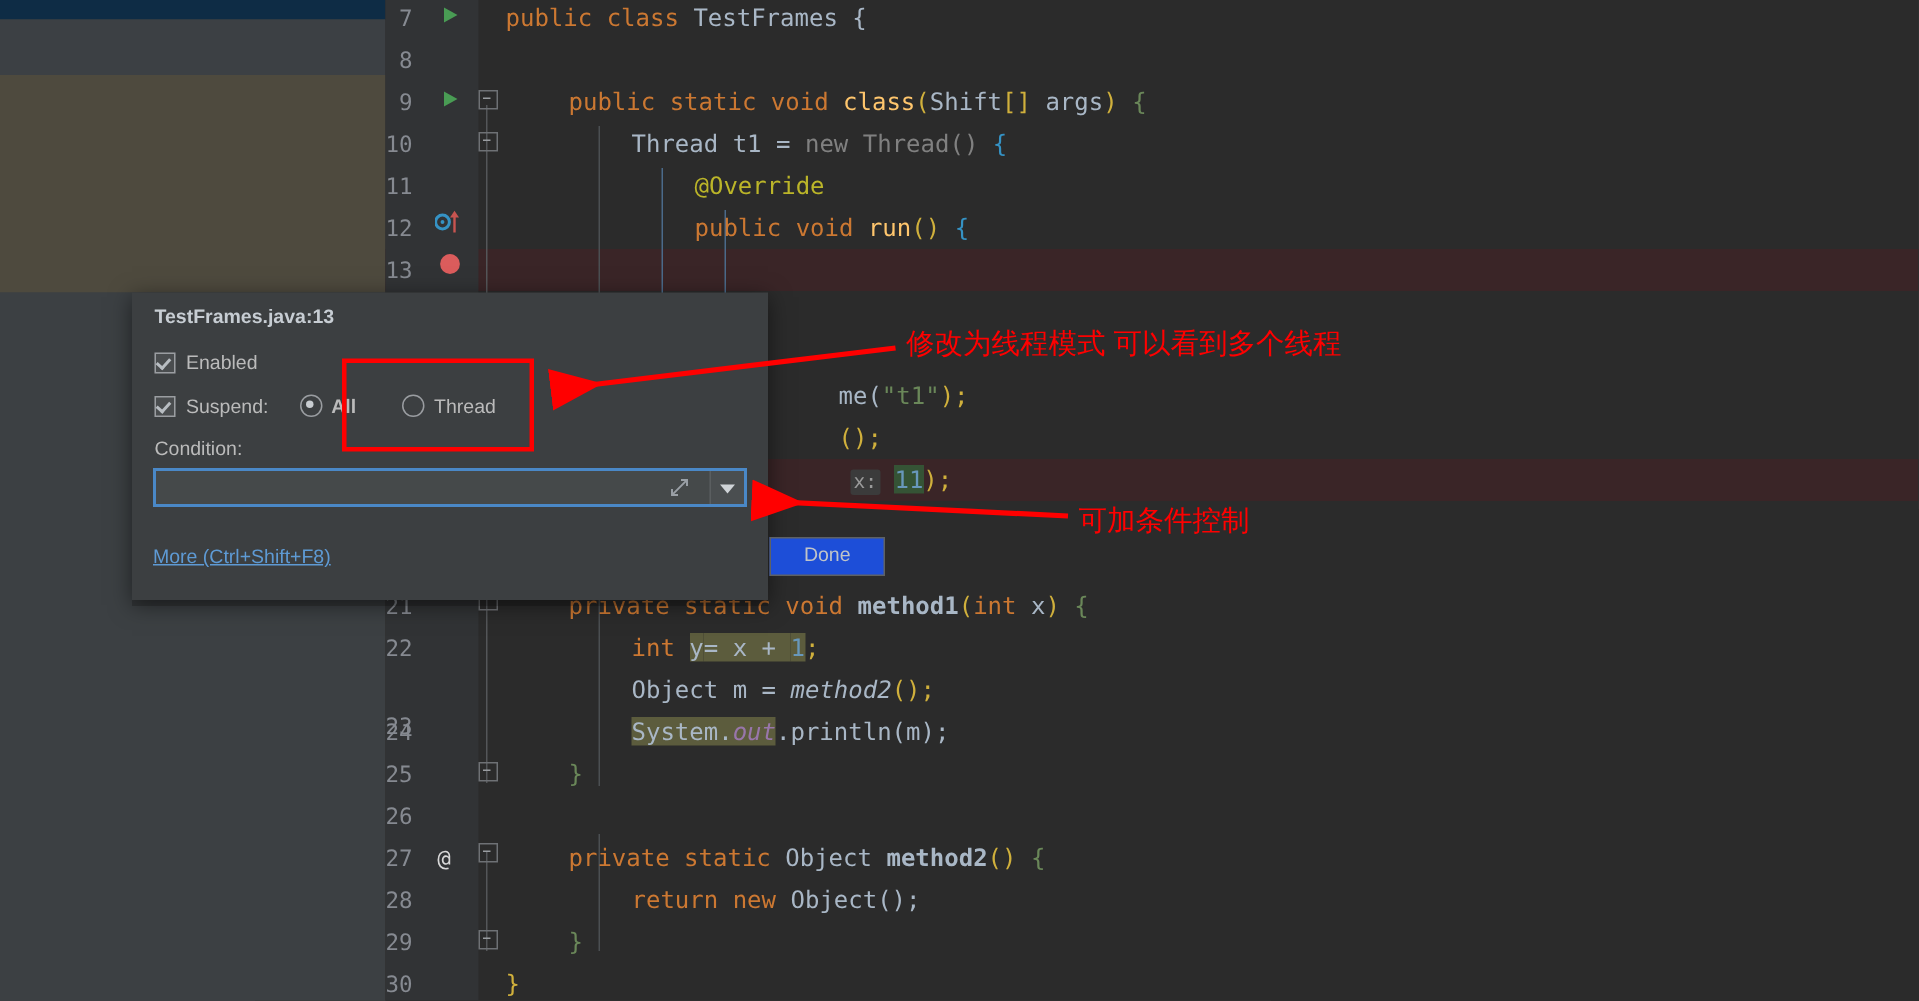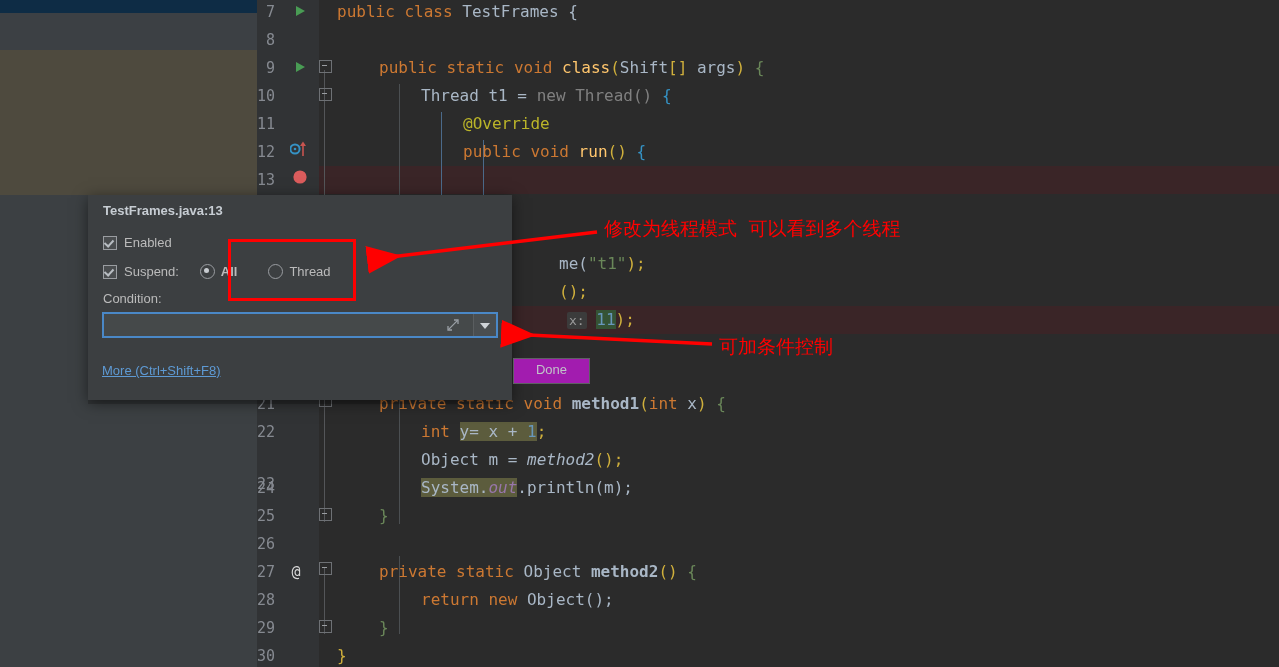--- a/index.html
+++ b/index.html
@@ -65,28 +65,28 @@
   #cond-box{position:absolute;left:14px;top:117px;width:396px;height:26px;
      border:2px solid #4a88c7;background:#45494a;box-sizing:border-box;}
   #cond-input{position:absolute;left:0;top:0;width:360px;height:22px;background:transparent;border:0;outline:0;
      color:#bbb;font-size:13px;padding-left:6px;font-family:"Liberation Sans",sans-serif;}
   #expand-icon{position:absolute;right:36px;top:4px;width:14px;height:14px;color:#9aa0a6;font-size:13px;}
   #cond-dropdown{position:absolute;right:0;top:0;width:22px;height:22px;background:#4a4e50;
      border-left:1px solid #5a5e60;}
   #cond-dropdown::after{content:"";position:absolute;left:6px;top:9px;border-left:5px solid transparent;
      border-right:5px solid transparent;border-top:6px solid #cfd3d7;}
   #more-link{position:absolute;left:14px;top:168px;font-size:13px;color:#5e9ad4;}
-  #done-btn{position:absolute;left:425px;top:163px;width:75px;height:24px;background:#a21caf;
+  #done-btn{position:absolute;left:425px;top:163px;width:75px;height:24px;background:#1d4ed8;
      border:1px solid #5e6163;color:#c0c4c8;font-size:13px;line-height:22px;text-align:center;}
 
   
   #red-box{position:absolute;left:228px;top:239px;width:128px;height:62px;
      border:3px solid #ff0000;z-index:60;box-sizing:border-box;}
   .red-text{position:absolute;color:#ff0000;font-size:19px;white-space:nowrap;z-index:60;
-     font-family:Liberation Mono, monospace;}
+     font-family:Liberation Sans, sans-serif;}
   #red-text-1{left:604px;top:216px;}
   #red-text-2{left:719px;top:334px;}
   svg.anno{position:absolute;left:0;top:0;width:1279px;height:667px;z-index:55;pointer-events:none;}
 
   
   #dlg-shadowstrip{position:absolute;left:88px;top:400px;width:424px;height:4px;background:rgba(0,0,0,.18);z-index:39;}
 </style>
 </head>
 <body>
 

